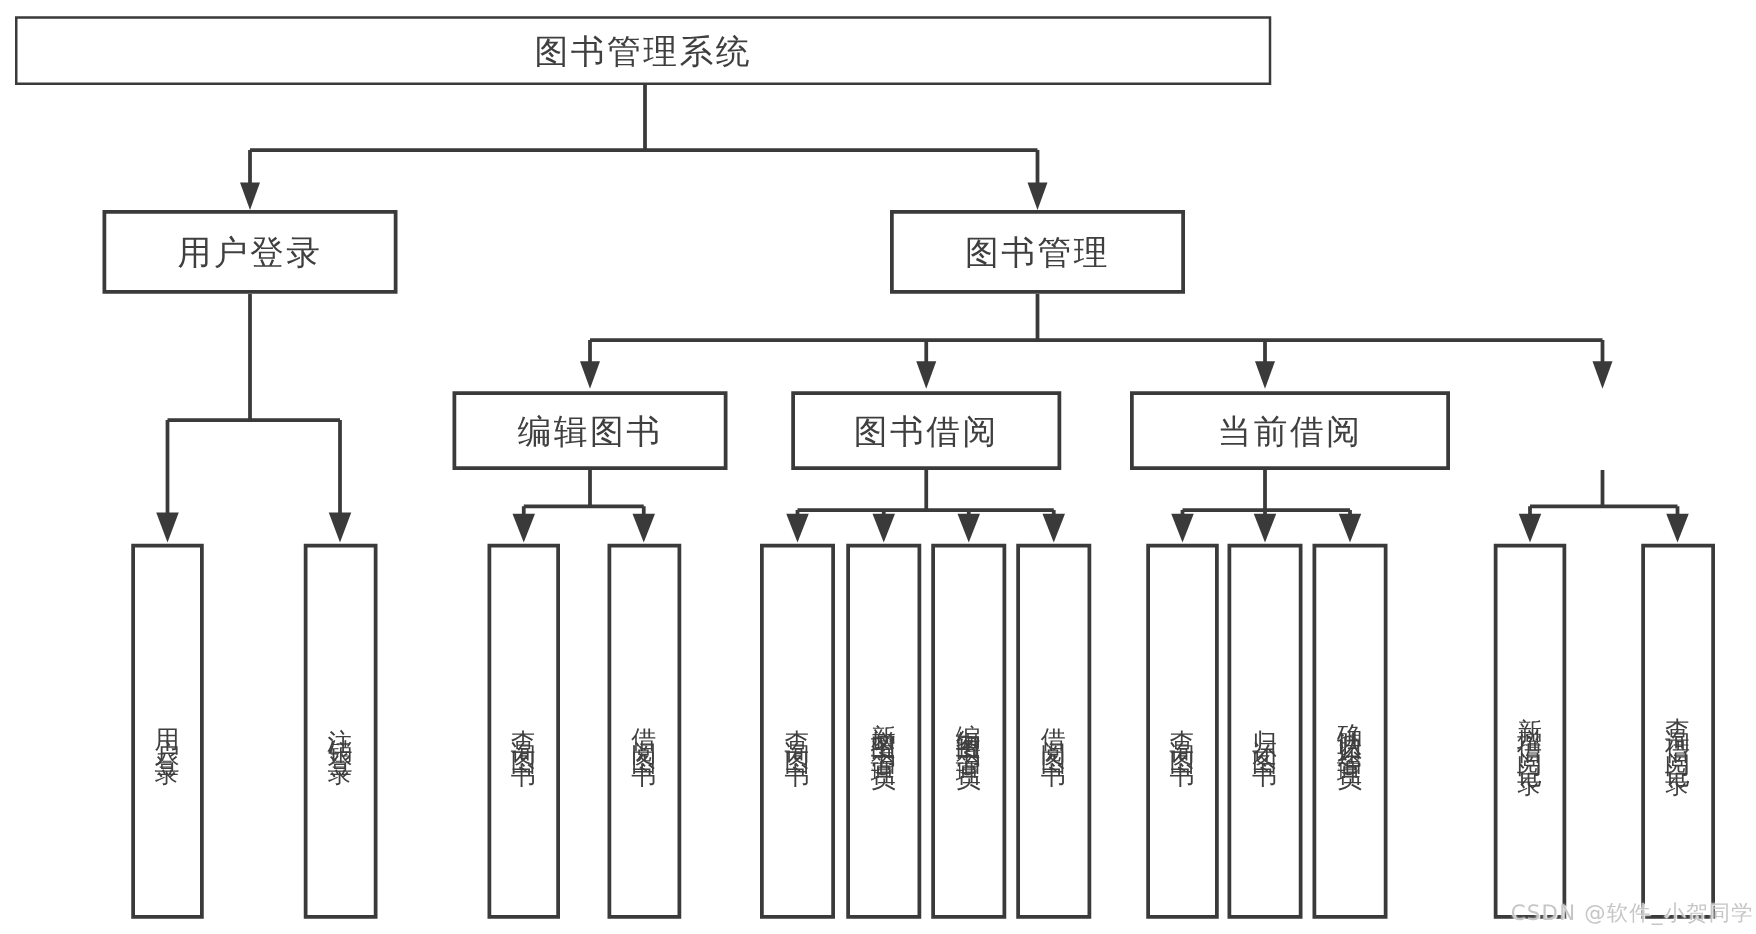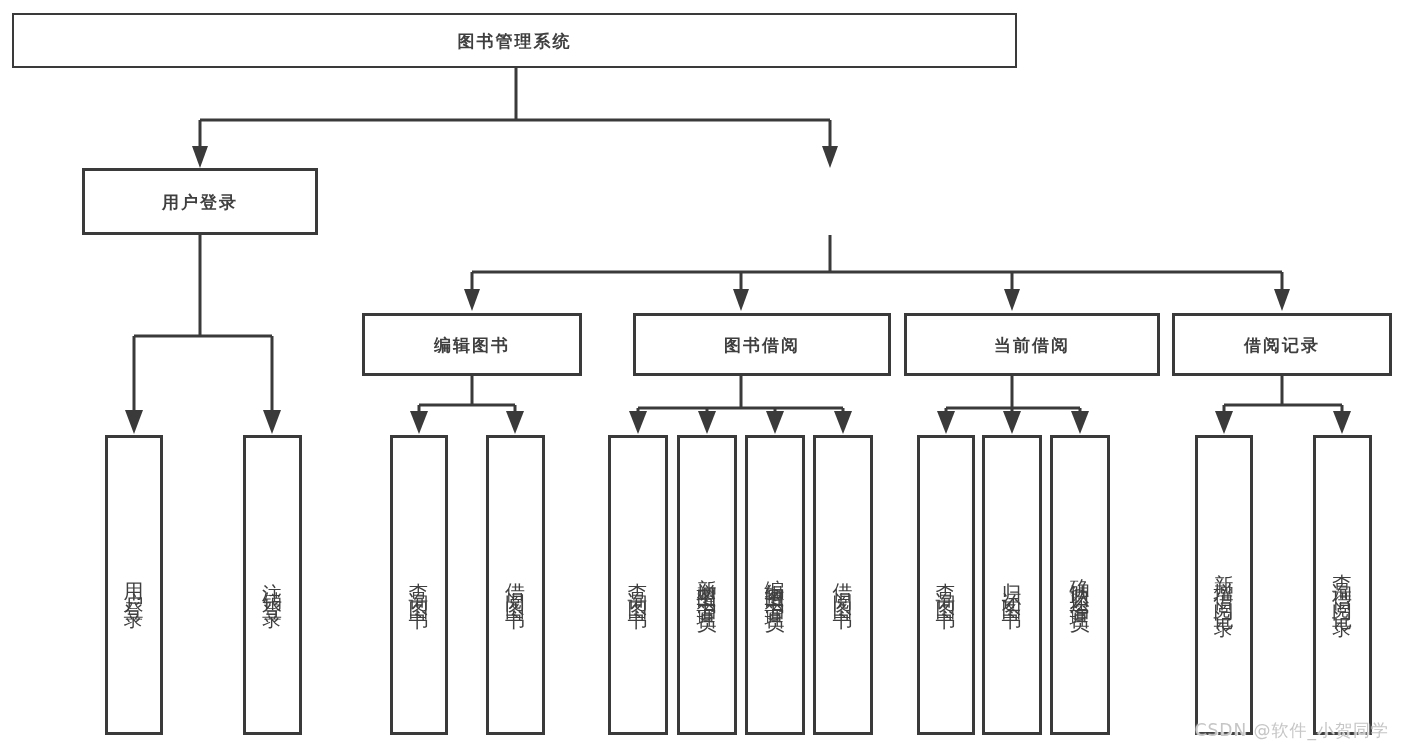--- a/index.html
+++ b/index.html
@@ -18,30 +18,30 @@
   .connectors{position:absolute;left:0;top:0;width:1405px;height:747px;pointer-events:none;}
   .connectors path{fill:none;stroke:var(--line-color);stroke-width:3;}
   .connectors polygon{fill:var(--line-color);stroke:none;}
   .box{
     position:absolute;box-sizing:border-box;background:#fff;
     border:3px solid var(--line-color);
     display:flex;align-items:center;justify-content:center;
   }
   .box.root{border-width:2px;}
   .hlabel{
-    font-size:17px;letter-spacing:2px;white-space:nowrap;
-    line-height:1;padding-top:2px;font-weight:bold;
+    font-size:27px;letter-spacing:2px;white-space:nowrap;
+    line-height:1;padding-top:2px;
   }
   .vlabel{
     writing-mode:vertical-rl;text-orientation:mixed;
     font-size:20px;letter-spacing:9px;line-height:1;white-space:nowrap;
   }
   .vlabel.long{letter-spacing:5px;}
   .watermark{
-    position:absolute;right:16px;bottom:5px;z-index:5;
+    position:absolute;right:2px;bottom:5px;z-index:5;
     font-size:17px;letter-spacing:1px;color:var(--wm-color);
     text-shadow:0 0 2px #fff,1px 1px 1px #fff;
     white-space:nowrap;
   }
 </style>
 </head>
 <body>
 
 <div class="stage">
 
@@ -95,32 +95,32 @@
     </g>
   </svg>
 
   <div class="box root" style="left:12px;top:13px;width:1005px;height:55px;">
     <span class="hlabel">图书管理系统</span>
   </div>
 
   <div class="box" style="left:82px;top:168px;width:236px;height:67px;">
     <span class="hlabel">用户登录</span>
   </div>
+  <div class="box" style="left:712px;top:168px;width:236px;height:67px;">
+    <span class="hlabel">图书管理</span>
+  </div>
 
   <div class="box" style="left:362px;top:313px;width:220px;height:63px;">
     <span class="hlabel">编辑图书</span>
   </div>
-  <div class="box" style="left:633px;top:313px;width:258px;height:63px;">
+  <div class="box" style="left:633px;top:313px;width:216px;height:63px;">
     <span class="hlabel">图书借阅</span>
   </div>
   <div class="box" style="left:904px;top:313px;width:256px;height:63px;">
     <span class="hlabel">当前借阅</span>
-  </div>
-  <div class="box" style="left:1172px;top:313px;width:220px;height:63px;">
-    <span class="hlabel">借阅记录</span>
   </div>
 
   <div class="box" style="left:105px;top:435px;width:58px;height:300px;">
     <span class="vlabel">用户登录</span>
   </div>
   <div class="box" style="left:243px;top:435px;width:59px;height:300px;">
     <span class="vlabel">注销登录</span>
   </div>
 
   <div class="box" style="left:390px;top:435px;width:58px;height:300px;">

